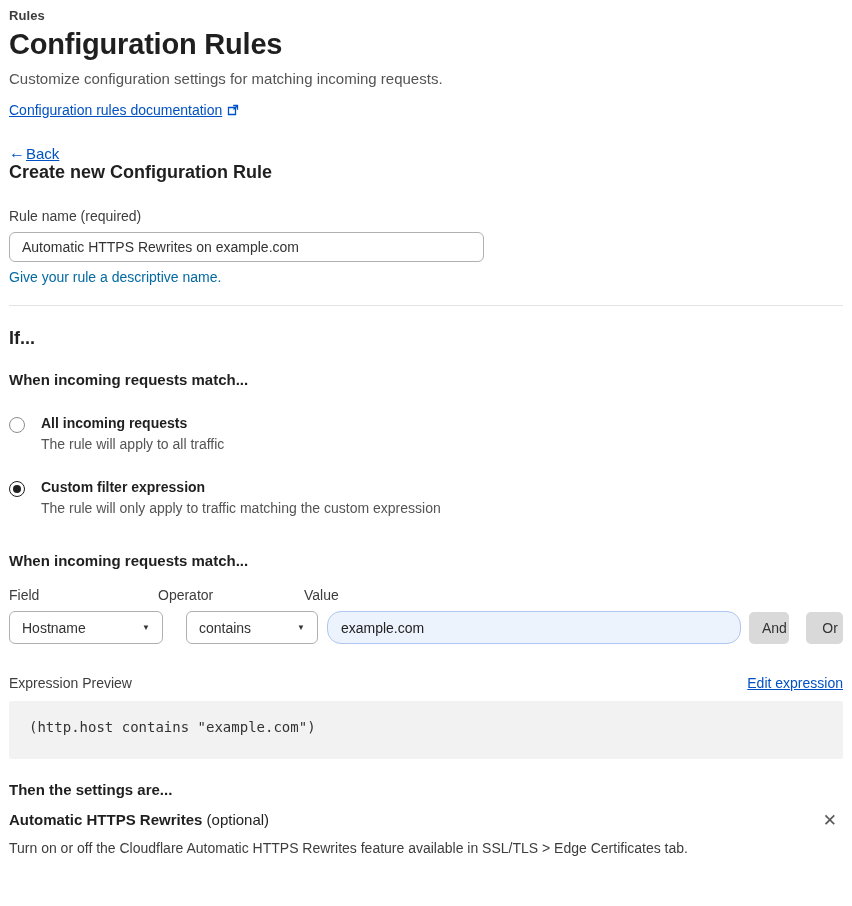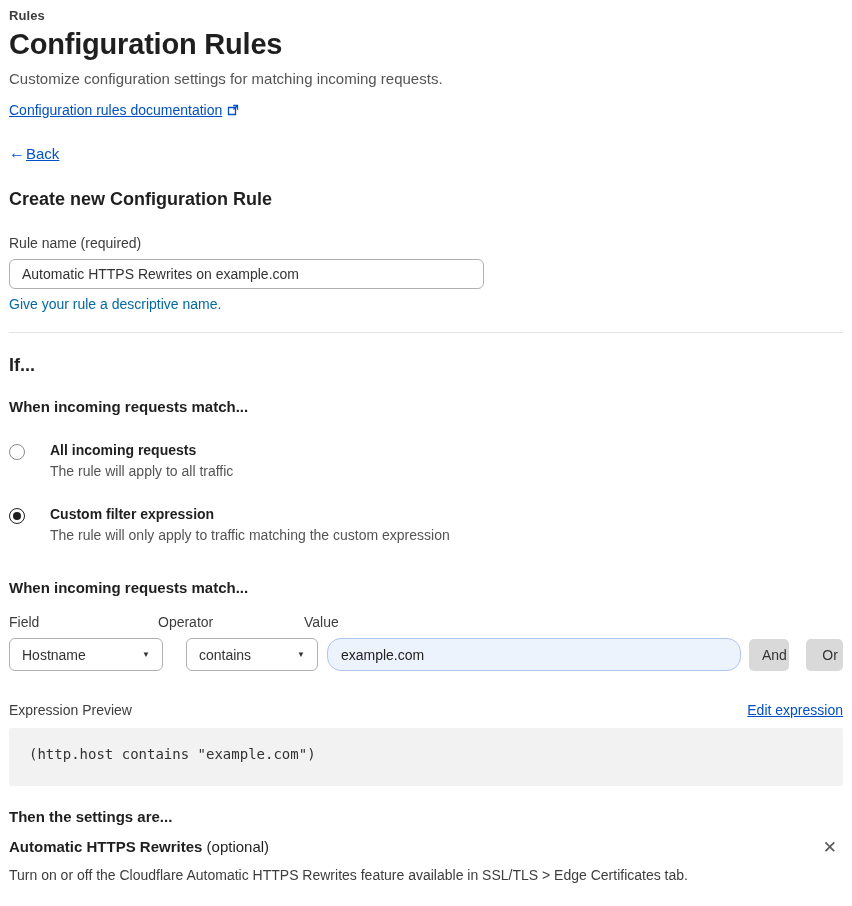--- a/index.html
+++ b/index.html
@@ -16,39 +16,39 @@
   .subtitle { font-size: 15px; color: #545454; margin-top: 9px; }
 
   a.link { color: #0051c3; text-decoration: underline; cursor: pointer; }
   .doc-link-row { margin-top: 15px; font-size: 14px; display: flex; align-items: center; gap: 5px; }
   .ext-icon { display: inline-block; width: 12px; height: 12px; position: relative; }
   .ext-icon svg { display: block; }
 
   .back-row { margin-top: 26px; font-size: 15px; color: #0051c3; display: flex; align-items: center; }
   .back-arrow { text-decoration: none; font-size: 16px; margin-right: 1px; }
 
-  .create-heading { font-size: 18px; font-weight: 700; color: #1f1f1f; margin-top: 27px; }
+  .create-heading { font-size: 18px; font-weight: 700; color: #1f1f1f; }
 
   .field-label { font-size: 14px; color: #3d3d3d; margin-top: 25px; }
   .rule-name-input {
     margin-top: 8px;
     width: 475px; height: 30px;
     border: 1px solid #b0b0b0; border-radius: 6px;
     padding: 0 12px; font-size: 14px; color: #333;
     font-family: "Liberation Sans", sans-serif;
     background: #fff; outline: none; display: block;
   }
   .help-text { font-size: 14px; color: #0369a1; margin-top: 7px; }
 
   .divider { border: none; border-top: 1px solid #e3e3e3; margin-top: 20px; width: 834px; }
 
   .if-heading { font-size: 18px; font-weight: 700; margin-top: 22px; }
   .match-label { font-size: 15px; font-weight: 700; margin-top: 22px; color: #1f1f1f; }
 
-  .radio-option { display: flex; margin-top: 27px; cursor: pointer; gap: 9px; }
+  .radio-option { display: flex; margin-top: 27px; cursor: pointer; }
   .radio-circle {
     width: 16px; height: 16px; border-radius: 50%;
     border: 1px solid #8c8c8c; background: #fff;
     flex: 0 0 16px; margin-top: 2px; position: relative;
   }
   .radio-circle.selected { border-color: #1f1f1f; }
   .radio-circle.selected::after {
     content: ""; position: absolute; left: 3px; top: 3px;
     width: 8px; height: 8px; border-radius: 50%; background: #1f1f1f;
   }

